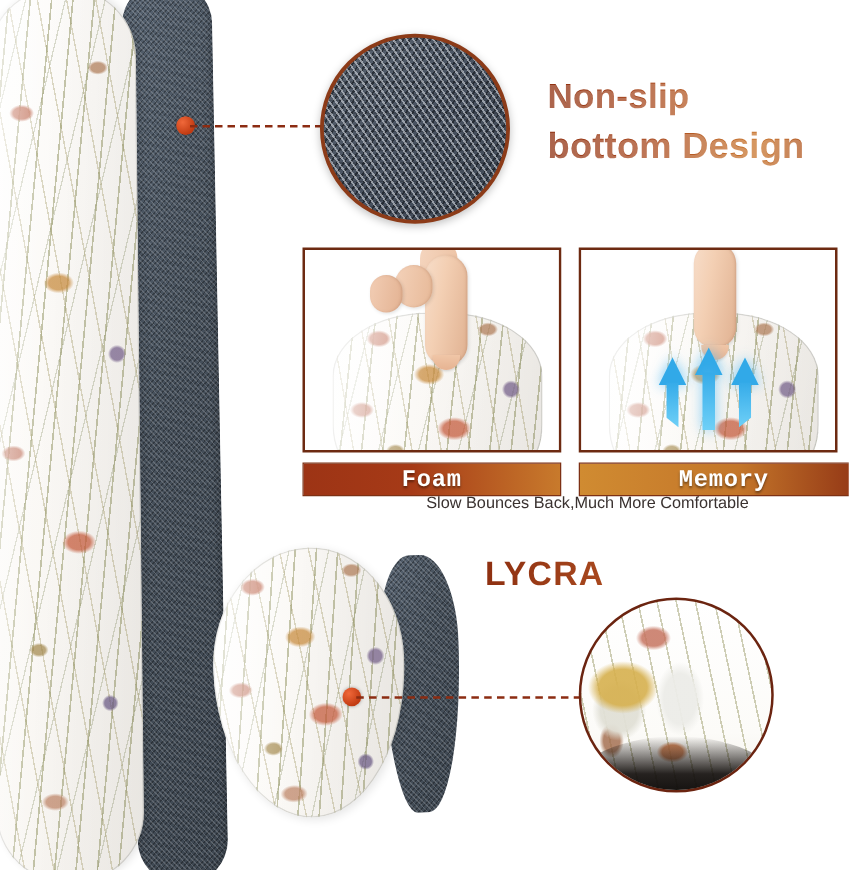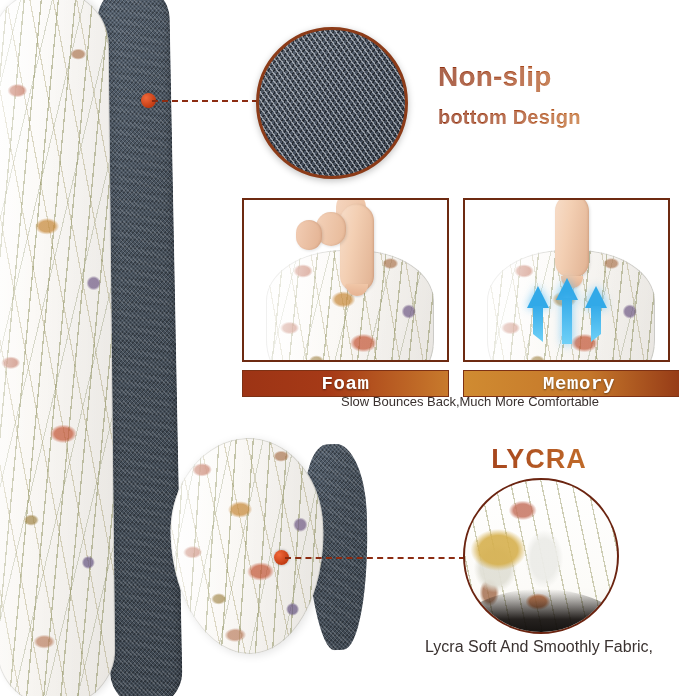--- a/index.html
+++ b/index.html
@@ -115,21 +115,21 @@
   
   #headline{left:438px;top:57px;width:236px;}
   #headline div{
     font-weight:bold;font-size:28px;line-height:40px;letter-spacing:.2px;
     color:#a8491f;
     background:linear-gradient(100deg,#8e2f10 0%,#a8481e 34%,#c9762e 70%,#9d3d16 100%);
     -webkit-background-clip:text;background-clip:text;
     -webkit-text-fill-color:transparent;color:transparent;
     text-shadow:0 1px 0 rgba(255,255,255,.25);
   }
-  #headline .l2{font-size:20px;}
+  #headline .l2{font-size:29px;}
 
   
   .panel{
     border:2px solid #6d2a11;
     background:#ffffff;
     box-sizing:border-box;
     overflow:hidden;
   }
   #panel-foam{left:242px;top:198px;width:207px;height:164px;}
   #panel-mem {left:463px;top:198px;width:207px;height:164px;}
@@ -198,21 +198,21 @@
 
   
   .caption{
     color:#3a3230;text-align:center;
   }
   #cap-foam-memory{left:290px;top:394px;width:360px;font-size:13px;}
   #cap-lycra{left:402px;top:636px;width:274px;font-size:16px;line-height:22px;}
 
   
   #lycra-title{
-    left:402px;top:444px;width:274px;text-align:center;
+    left:388px;top:444px;width:274px;text-align:left;
     font-size:27px;font-weight:bold;letter-spacing:1px;
     background:linear-gradient(100deg,#8d2f10 0%,#a8481e 35%,#c4702b 72%,#9b3b15 100%);
     -webkit-background-clip:text;background-clip:text;
     -webkit-text-fill-color:transparent;color:transparent;
   }
 
   
   #lycra-circle{
     left:463px;top:478px;width:152px;height:152px;border-radius:50%;
     border:2px solid #6b2410;
@@ -317,16 +317,15 @@
   <div class="abs noselect" id="lycra-title">LYCRA</div>
 
   <div class="abs" id="lead2-dot"></div>
   <div class="abs dash-line" id="lead2"></div>
 
   <div class="abs" id="lycra-circle">
     <div class="edge"></div>
   </div>
 
   <div class="abs caption noselect" id="cap-lycra">
-    <div>Lycra Soft And Smoothly Fabric,</div>
   </div>
 
 </div>
 
 </body></html>

